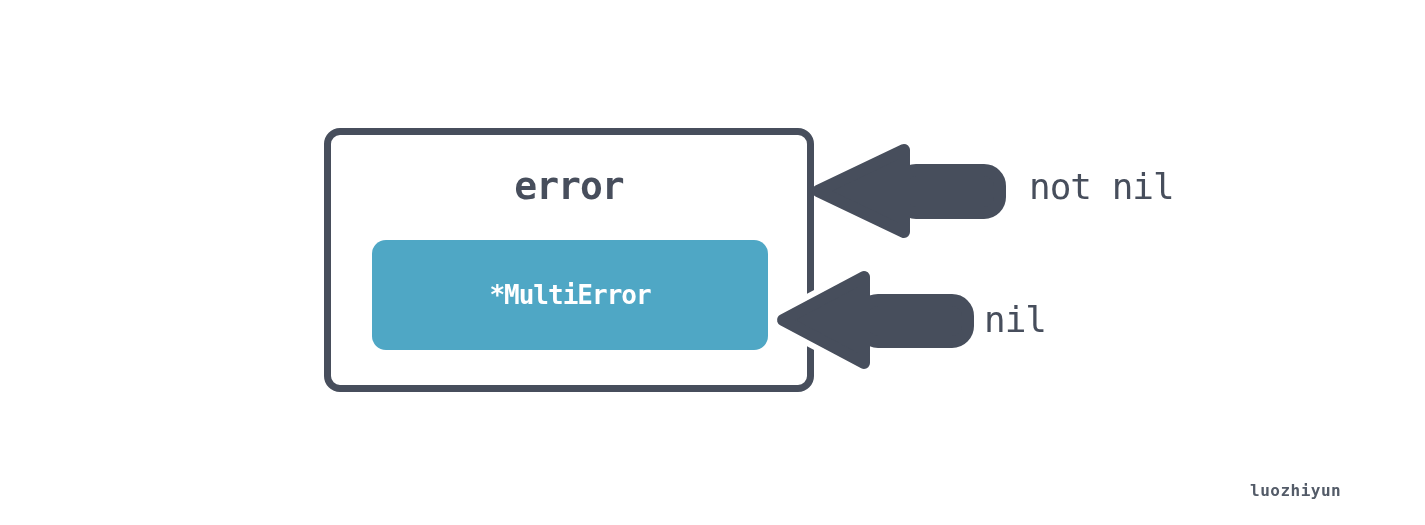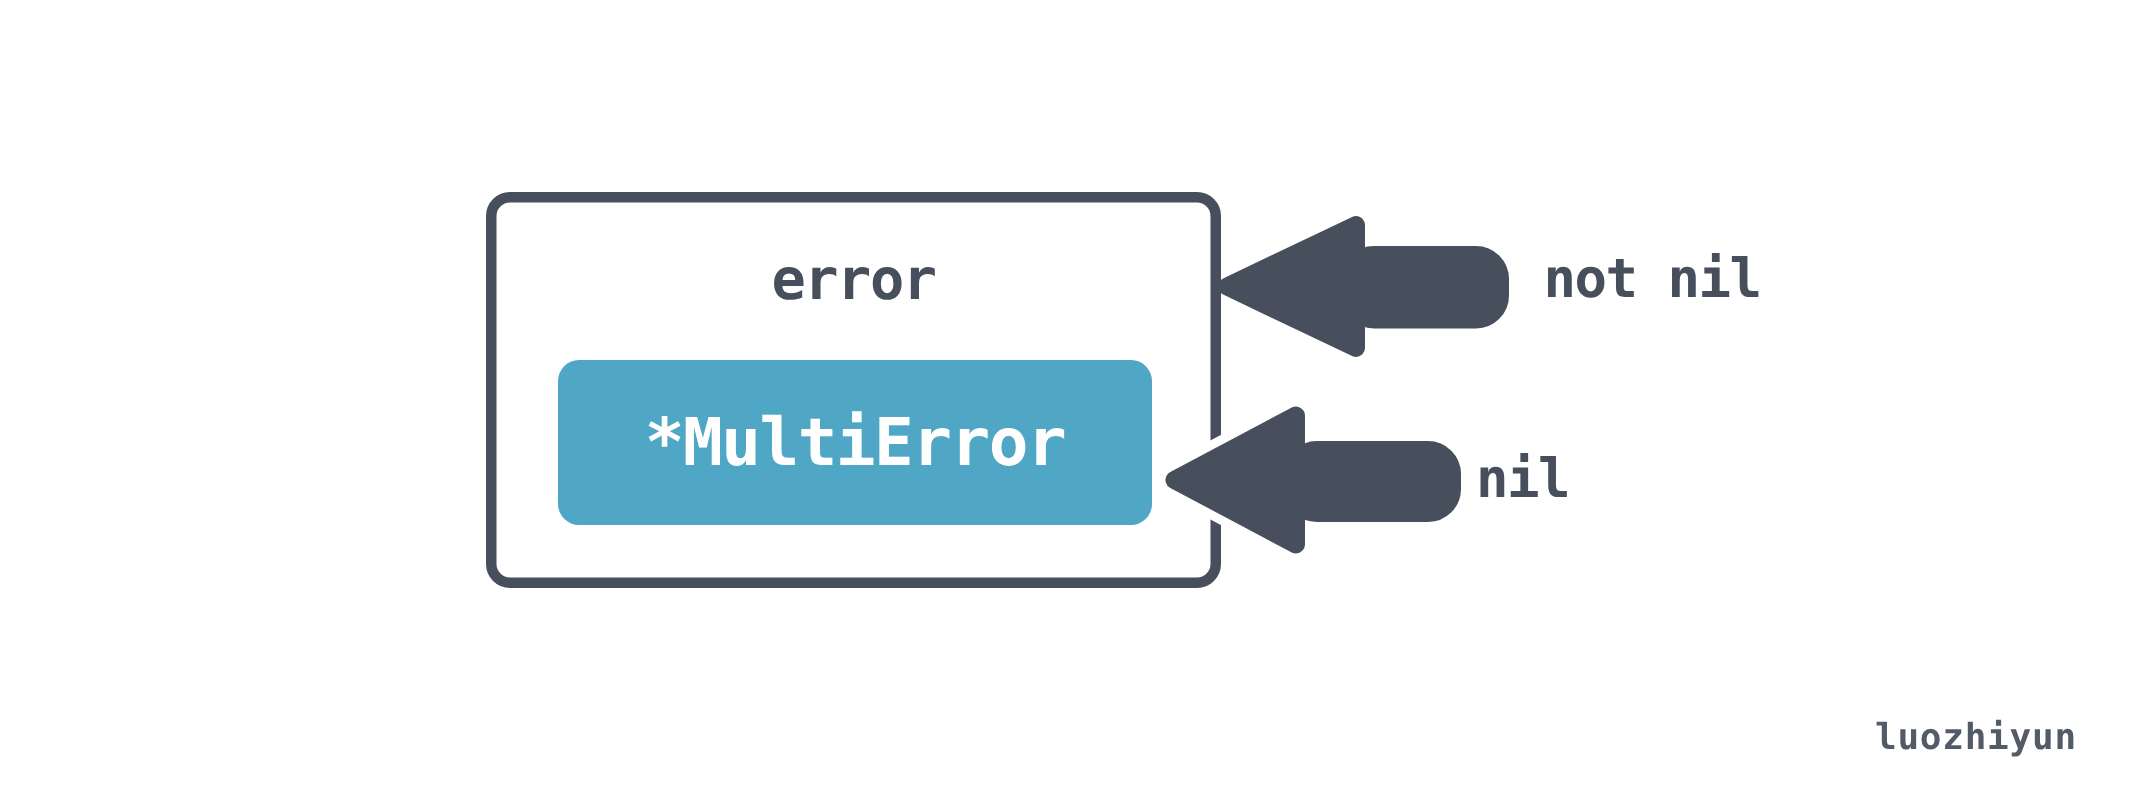--- a/index.html
+++ b/index.html
@@ -49,21 +49,21 @@
     top: 240px;
     width: 396px;
     height: 110px;
     background: var(--accent-blue);
     border-radius: 14px;
     display: flex;
     align-items: center;
     justify-content: center;
   }
   .inner-label {
-    font-size: 44px;
+    font-size: 26px;
     font-weight: bold;
     color: #ffffff;
     letter-spacing: -1px;
   }
   .arrow-layer {
     position: absolute;
     left: 0;
     top: 0;
     width: 1425px;
     height: 525px;
@@ -77,32 +77,32 @@
   .arrow-halo {
     fill: #ffffff;
     stroke: #ffffff;
     stroke-width: 24;
     stroke-linejoin: round;
   }
   .annotation {
     position: absolute;
     font-size: 36px;
     line-height: 38px;
-    font-weight: bold;
+    font-weight: normal;
     color: var(--text-dark);
     letter-spacing: -1px;
     white-space: nowrap;
   }
   .annotation.not-nil { left: 1029px; top: 168px; }
   .annotation.nil     { left: 984px;  top: 301px; }
   .watermark {
     position: absolute;
     left: 1250px;
     top: 480px;
-    font-size: 24px;
+    font-size: 16px;
     line-height: 22px;
     font-weight: bold;
     color: var(--watermark-gray);
     letter-spacing: 0.5px;
   }
 </style>
 </head>
 <body>
 
 <div class="canvas">

